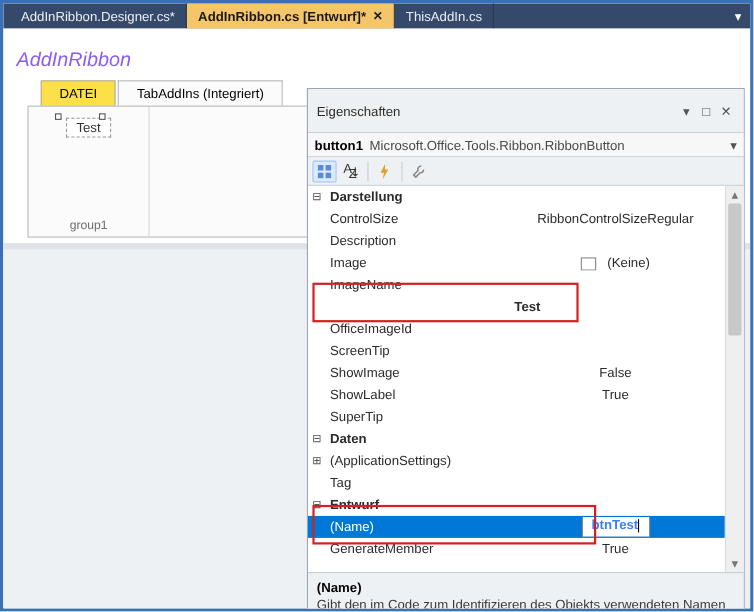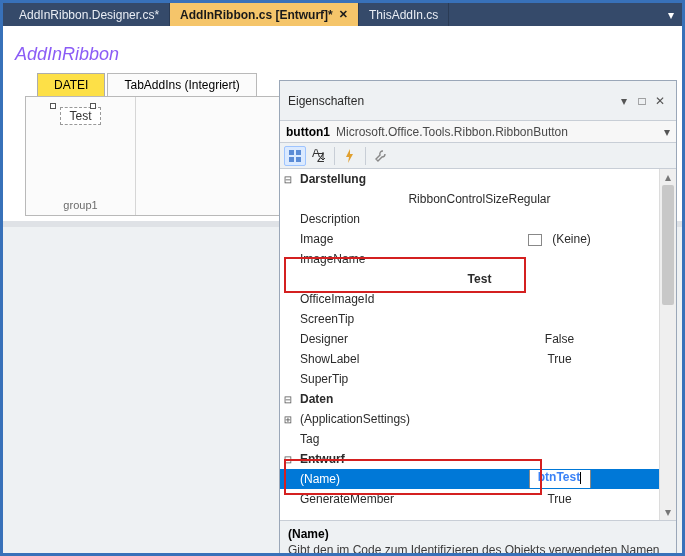--- a/index.html
+++ b/index.html
@@ -139,20 +139,21 @@
       </div>
       <div class="grid-wrap">
         <div class="grid">
           <div class="row cat">
               <span class="gut">⊟</span>
               <span class="key">Darstellung</span>
               <span class="val"></span>
             </div>
           <div class="row">
               <span class="gut"></span>
+              <span class="key">ControlSize</span>
               <span class="val">RibbonControlSizeRegular</span>
             </div>
           <div class="row">
               <span class="gut"></span>
               <span class="key">Description</span>
               <span class="val"></span>
             </div>
           <div class="row">
               <span class="gut"></span>
               <span class="key">Image</span>
@@ -172,21 +173,21 @@
               <span class="key">OfficeImageId</span>
               <span class="val"></span>
             </div>
           <div class="row">
               <span class="gut"></span>
               <span class="key">ScreenTip</span>
               <span class="val"></span>
             </div>
           <div class="row">
               <span class="gut"></span>
-              <span class="key">Designer</span>
+              <span class="key">ShowImage</span>
               <span class="val">False</span>
             </div>
           <div class="row">
               <span class="gut"></span>
               <span class="key">ShowLabel</span>
               <span class="val">True</span>
             </div>
           <div class="row">
               <span class="gut"></span>
               <span class="key">SuperTip</span>

